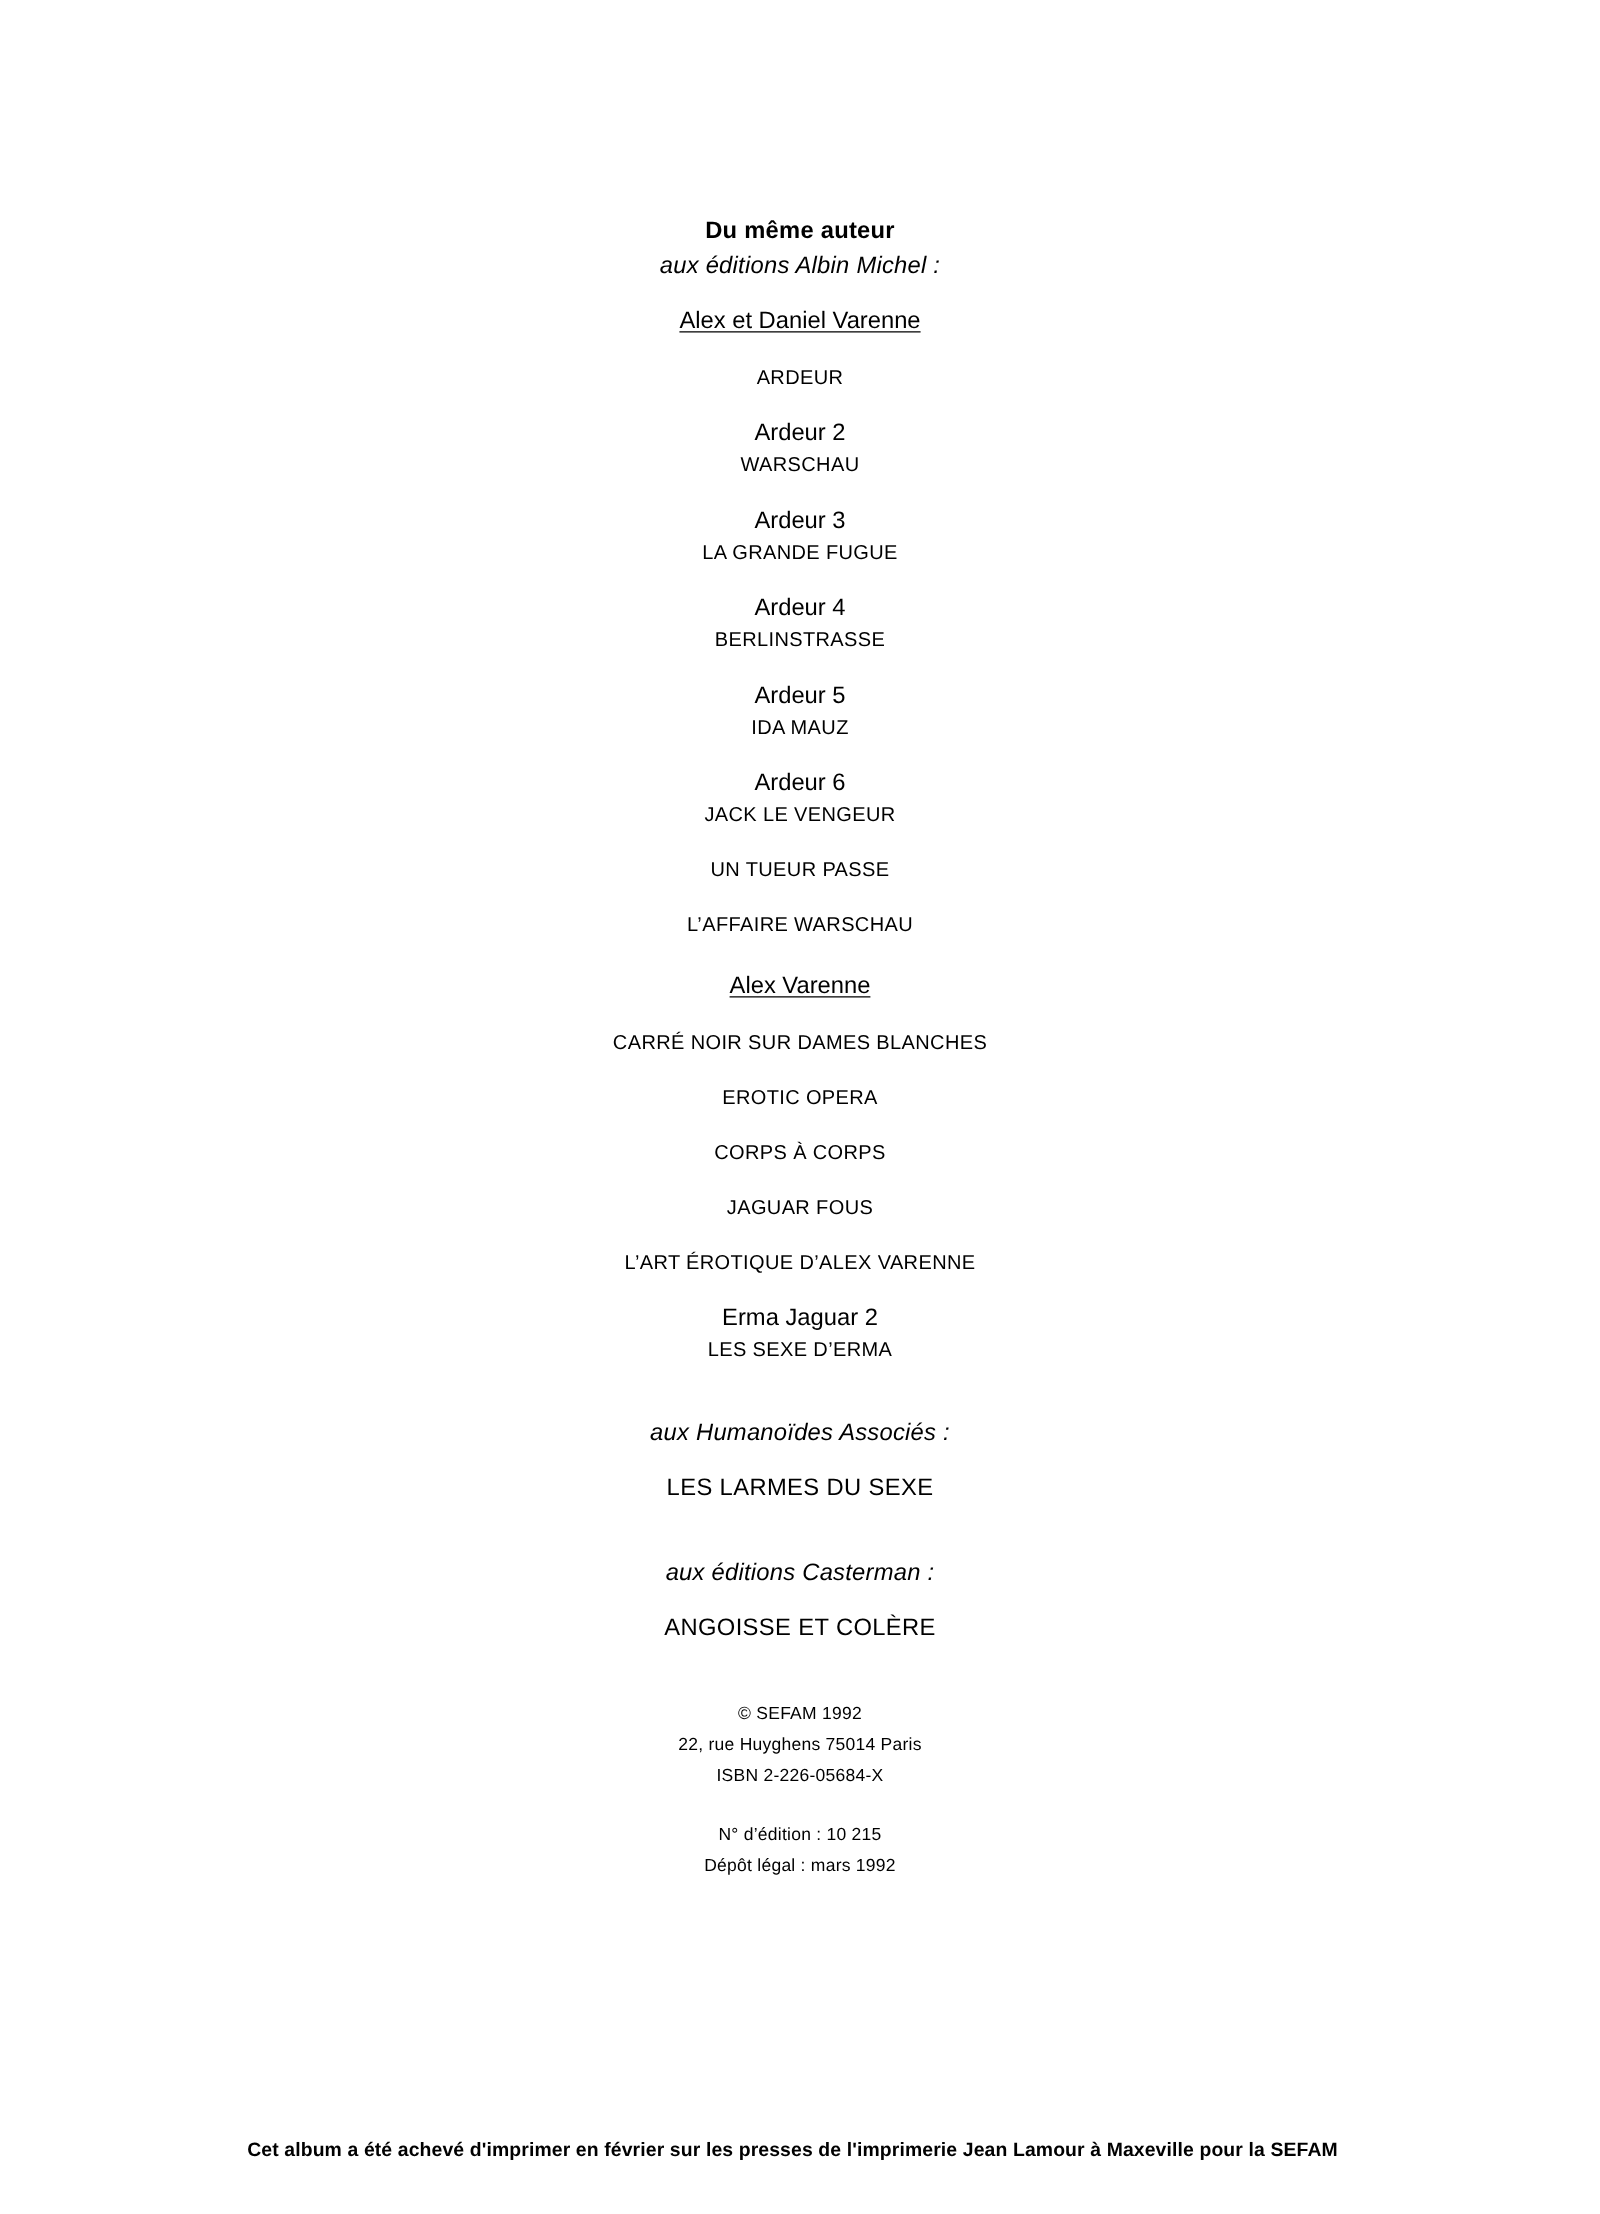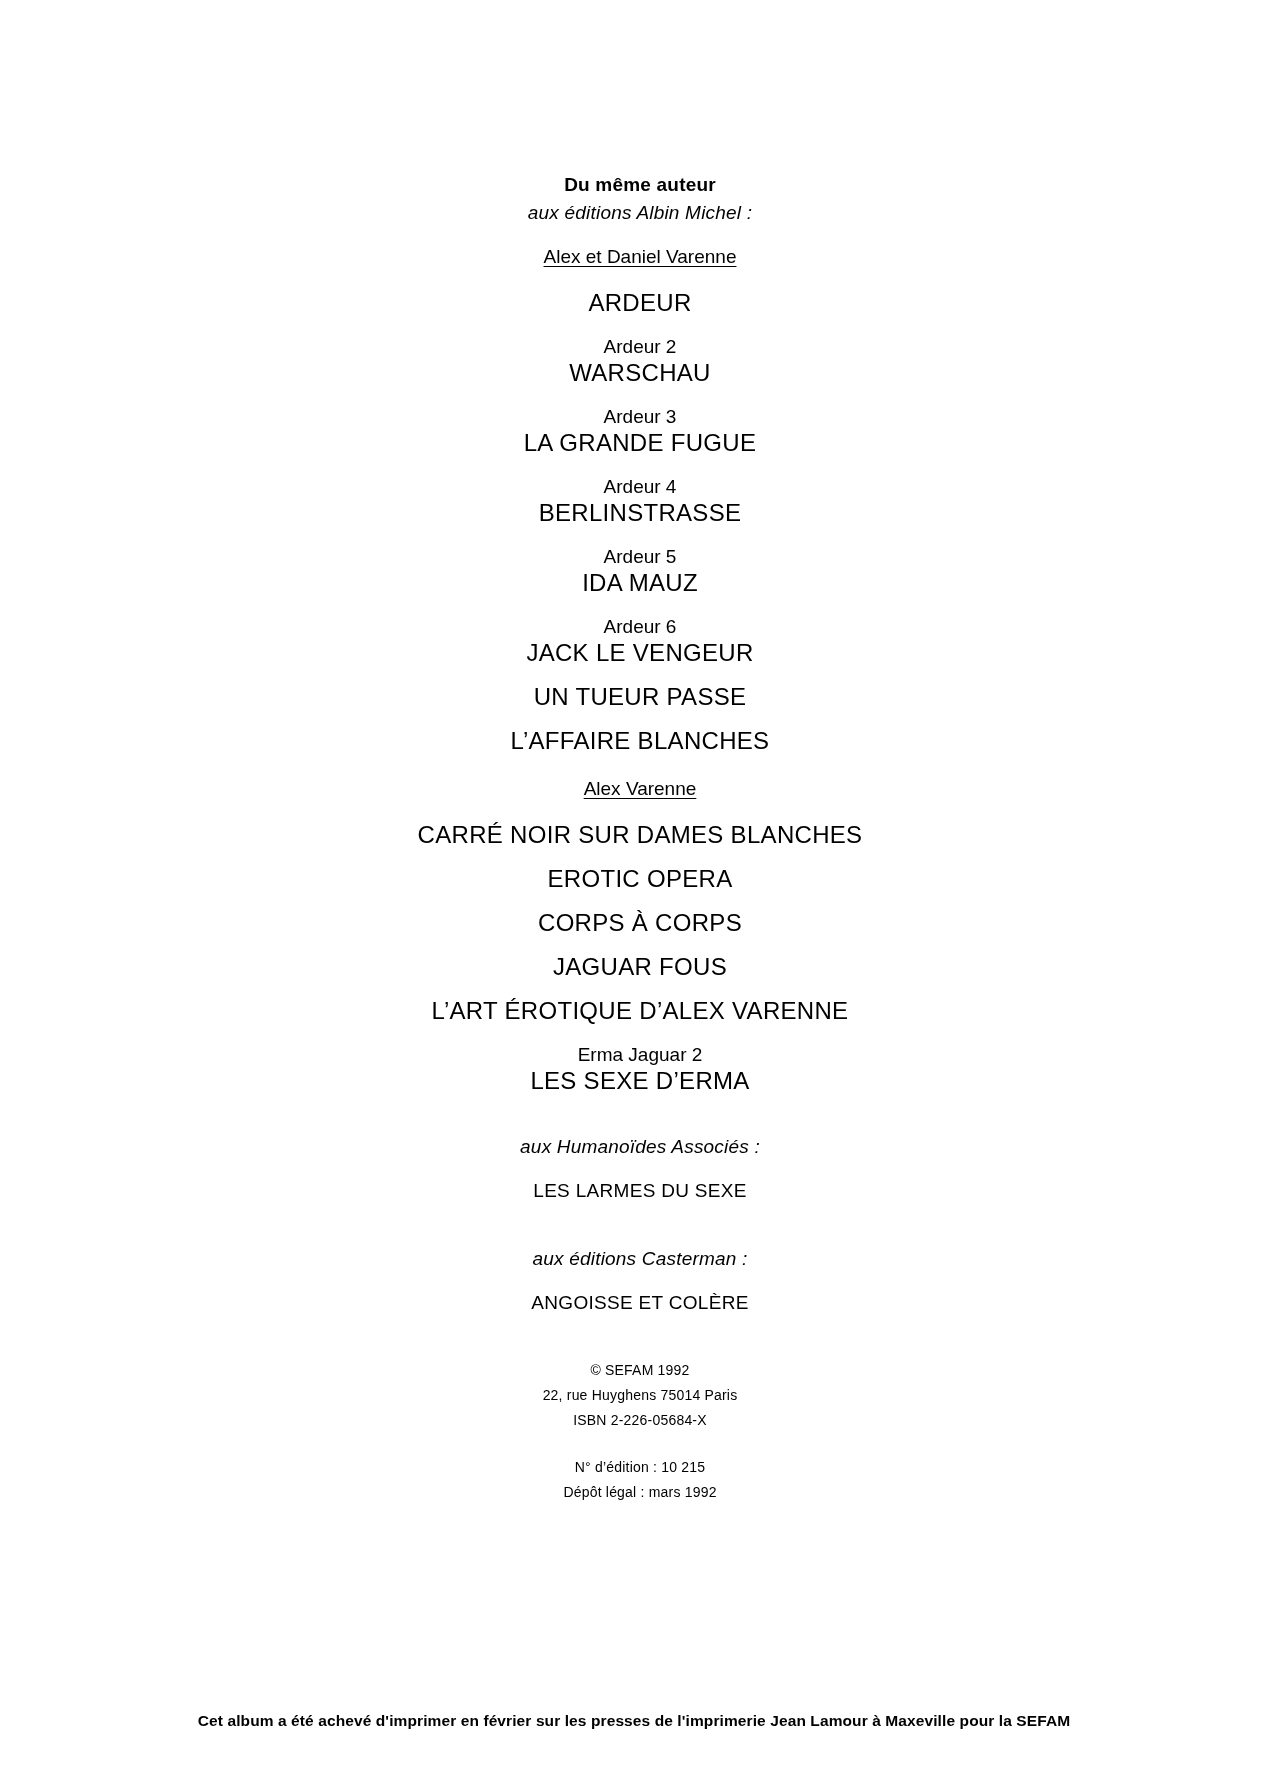--- a/index.html
+++ b/index.html
@@ -56,21 +56,21 @@
   .work {
     margin-top: 18px;
     line-height: 26px;
   }
   .work .series {
     font-size: 19px;
     display: block;
     margin-top: 15px;
   }
   .work .title {
-    font-size: 24px;
+    font-size: 16px;
     display: block;
     letter-spacing: 0.3px;
   }
 
   
   .pub-block {
     margin-top: 38px;
     text-align: center;
   }
   .pub-block .pub-name {
@@ -147,21 +147,21 @@
           <span class="title">IDA MAUZ</span>
         </div>
         <div class="work">
           <span class="series">Ardeur 6</span>
           <span class="title">JACK LE VENGEUR</span>
         </div>
         <div class="work">
           <span class="title">UN TUEUR PASSE</span>
         </div>
         <div class="work">
-          <span class="title">L’AFFAIRE BLANCHES</span>
+          <span class="title">L’AFFAIRE WARSCHAU</span>
         </div>
       </div>
     </div>
 
     <div class="section">
       <div class="section-author">Alex Varenne</div>
       <div class="works">
         <div class="work">
           <span class="title">CARRÉ NOIR SUR DAMES BLANCHES</span>
         </div>

